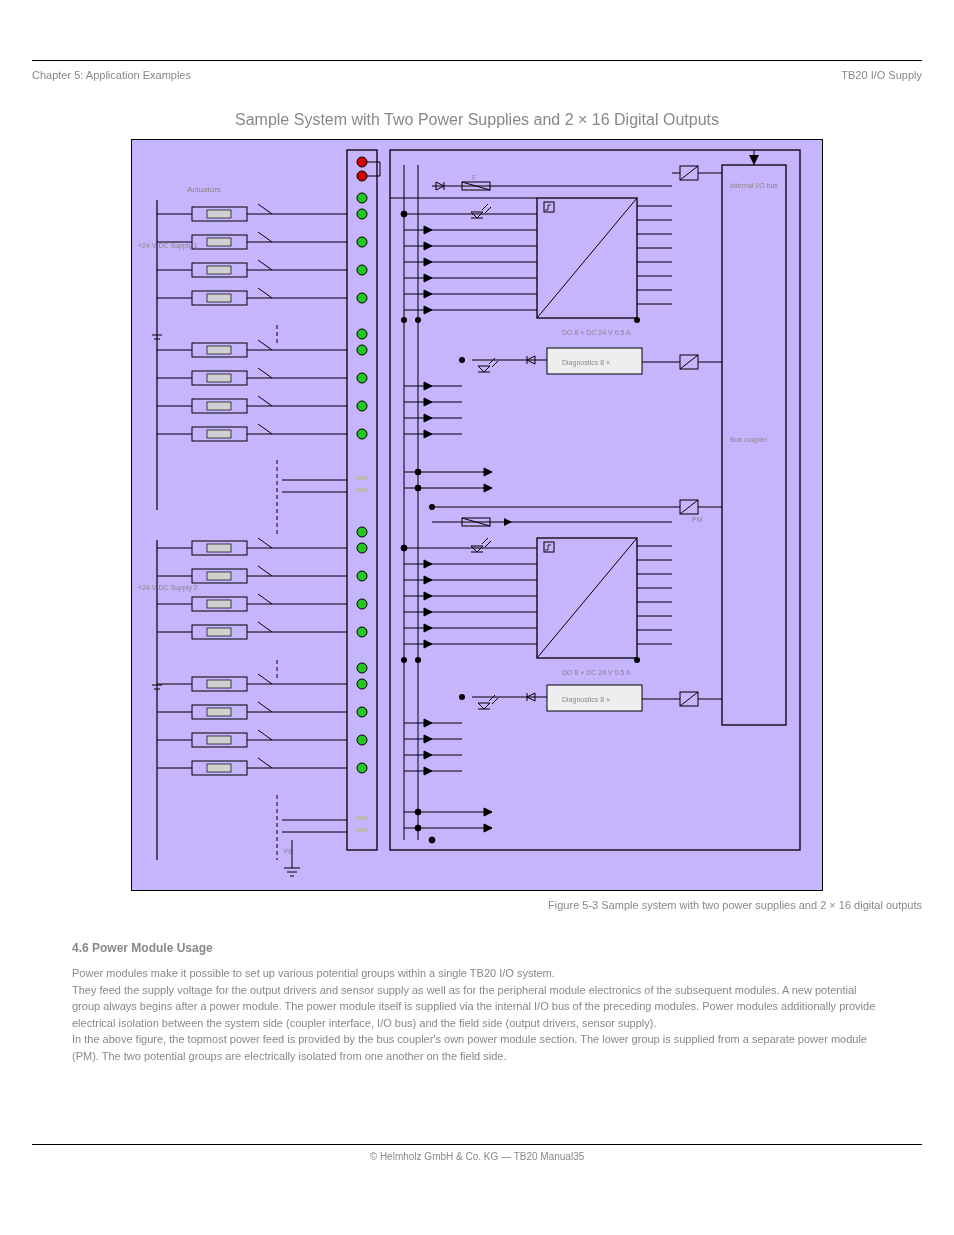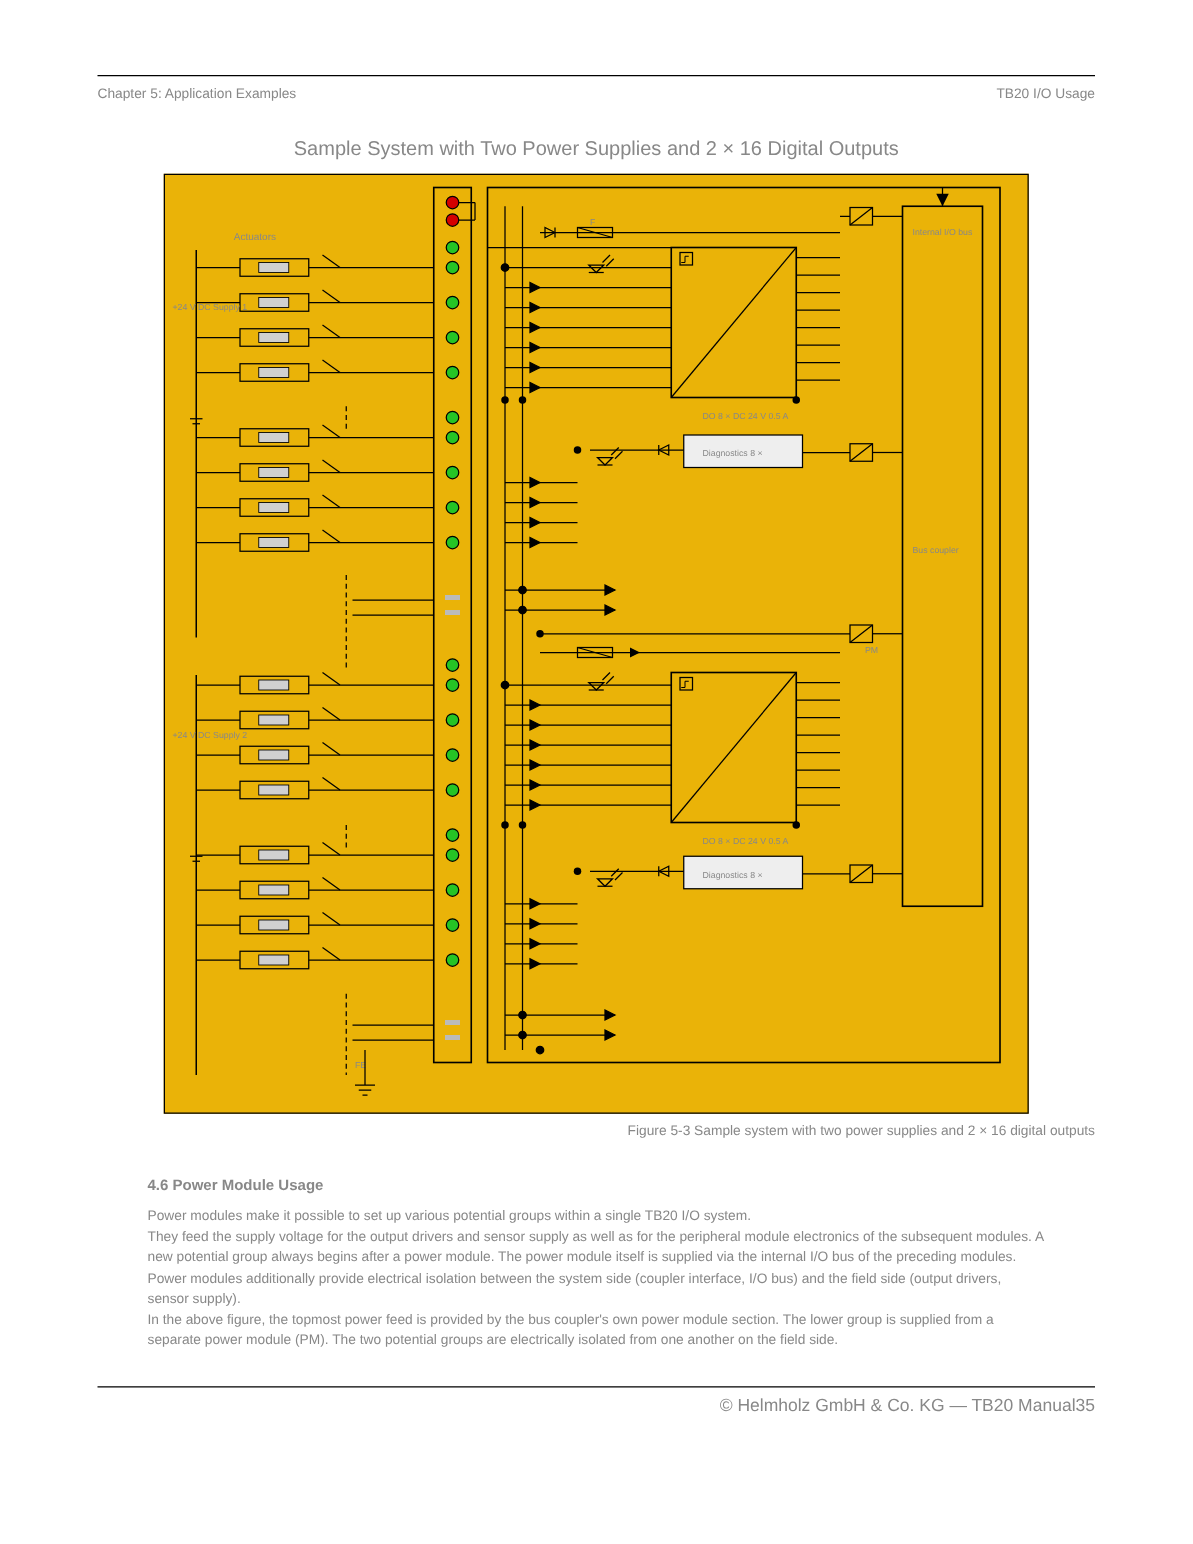--- a/index.html
+++ b/index.html
@@ -4,21 +4,21 @@
 <style>
   body {
     margin: 0;
     padding: 0;
     font-family: Arial, sans-serif;
     background: #fff;
     width: 954px;
   }
   .page {
     width: 954px;
-    padding: 40px 78px;
+    padding: 40px 32px;
     box-sizing: border-box;
   }
   .header-rule {
     border-top: 1px solid #000;
     margin: 20px 0 8px 0;
   }
   .header-row {
     display: flex;
     justify-content: space-between;
     font-size: 11px;
@@ -36,57 +36,57 @@
     font-size: 11px;
     color: #888;
     margin: 8px 0 30px 0;
   }
   .diagram-frame {
     border: 1.5px solid #000;
     width: 690px;
     height: 750px;
     margin: 0 auto;
     position: relative;
-    background: #eab308;
+    background: #c4b5fd;
     text-decoration: underline;
   }
   svg { display:block; }
   .lbl { font-size: 8px; fill:#888; font-family: Arial, sans-serif; }
   .lbls { font-size: 7px; fill:#888; font-family: Arial, sans-serif; }
   .body-text {
     font-size: 11px;
     color:#888;
     line-height: 1.5;
     margin: 0 40px;
   }
   .sect-title {
     font-size: 12px;
     color:#888;
     font-weight: bold;
     margin: 20px 40px 10px 40px;
   }
   .footer {
     border-top: 1px solid #000;
-    margin-top: 28px;
+    margin-top: 80px;
     padding-top: 6px;
     display:flex;
-    justify-content: flex-end;
-    font-size: 14px;
+    justify-content: center;
+    font-size: 10px;
     color:#888;
   }
 </style>
 </head>
 <body>
 
 <div class="page">
 
   <div class="header-rule"></div>
   <div class="header-row">
     <span>Chapter 5: Application Examples</span>
-    <span>TB20 I/O Usage</span>
+    <span>TB20 I/O Supply</span>
   </div>
 
   <div class="title-row">Sample System with Two Power Supplies and 2 × 16 Digital Outputs</div>
 
   <div class="diagram-frame">
     <svg viewBox="0 0 690 750" width="690" height="750">
 
       <line x1="25" y1="60" x2="25" y2="370" stroke="#000" stroke-width="1.2"></line>
       <line x1="25" y1="400" x2="25" y2="720" stroke="#000" stroke-width="1.2"></line>
 

